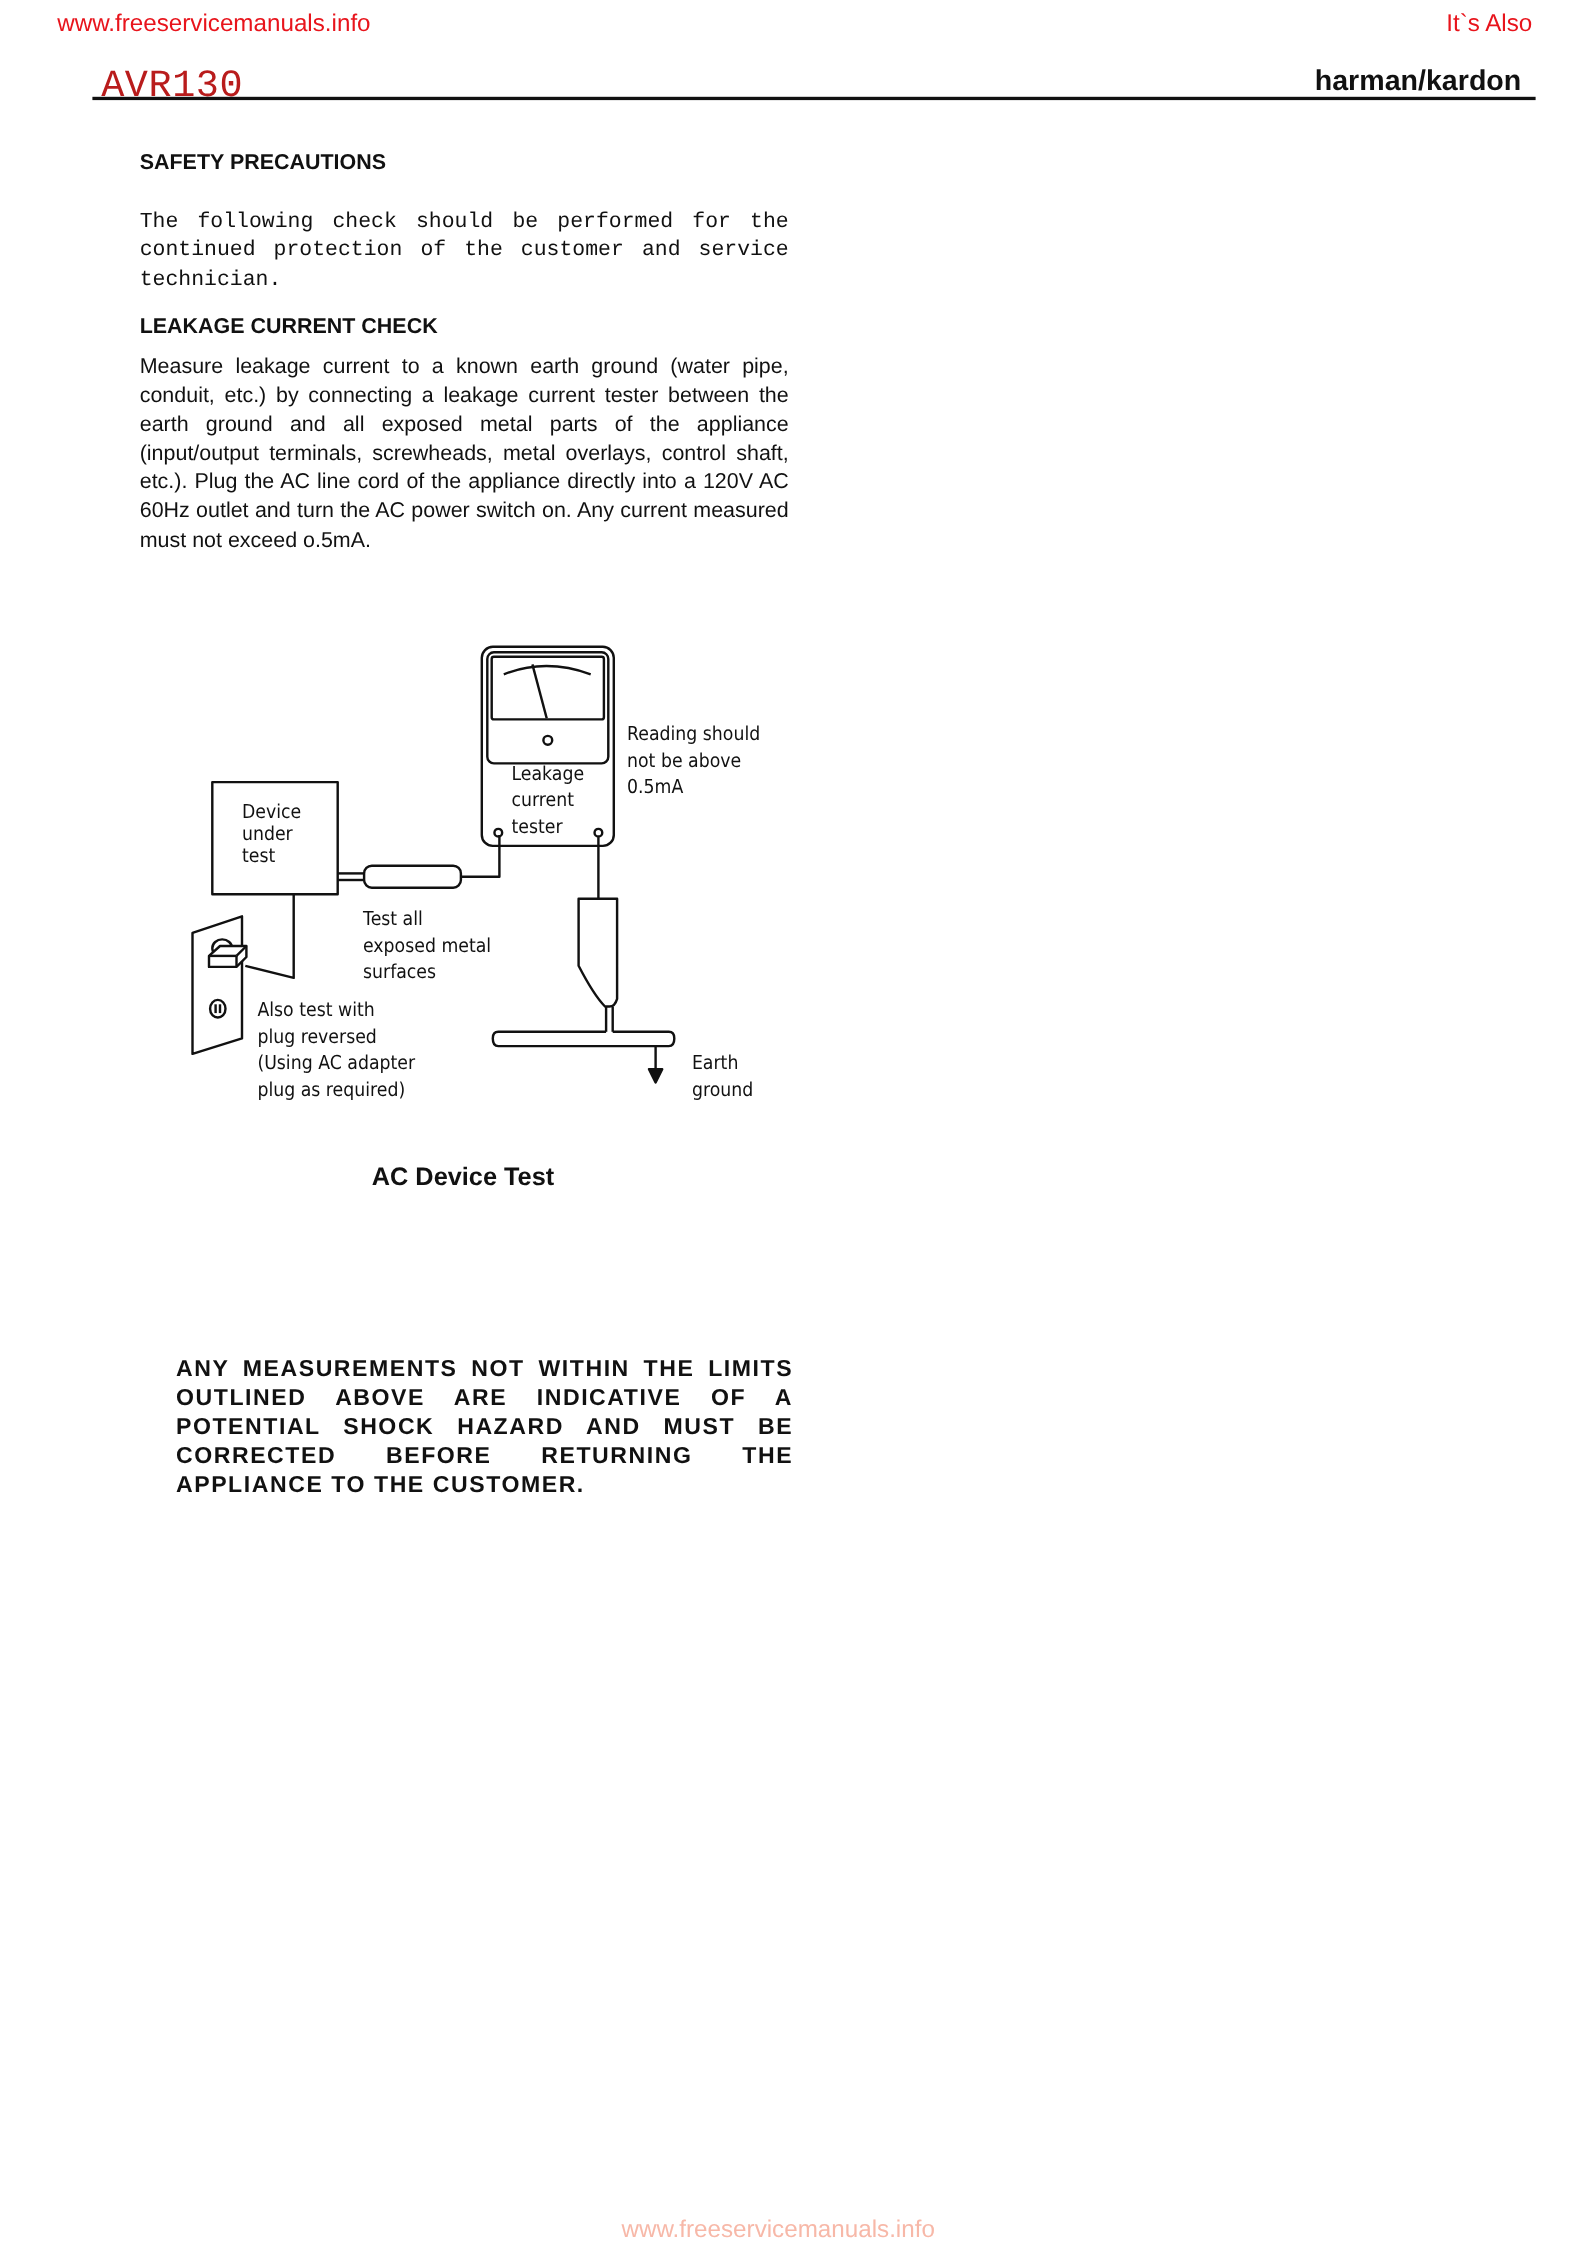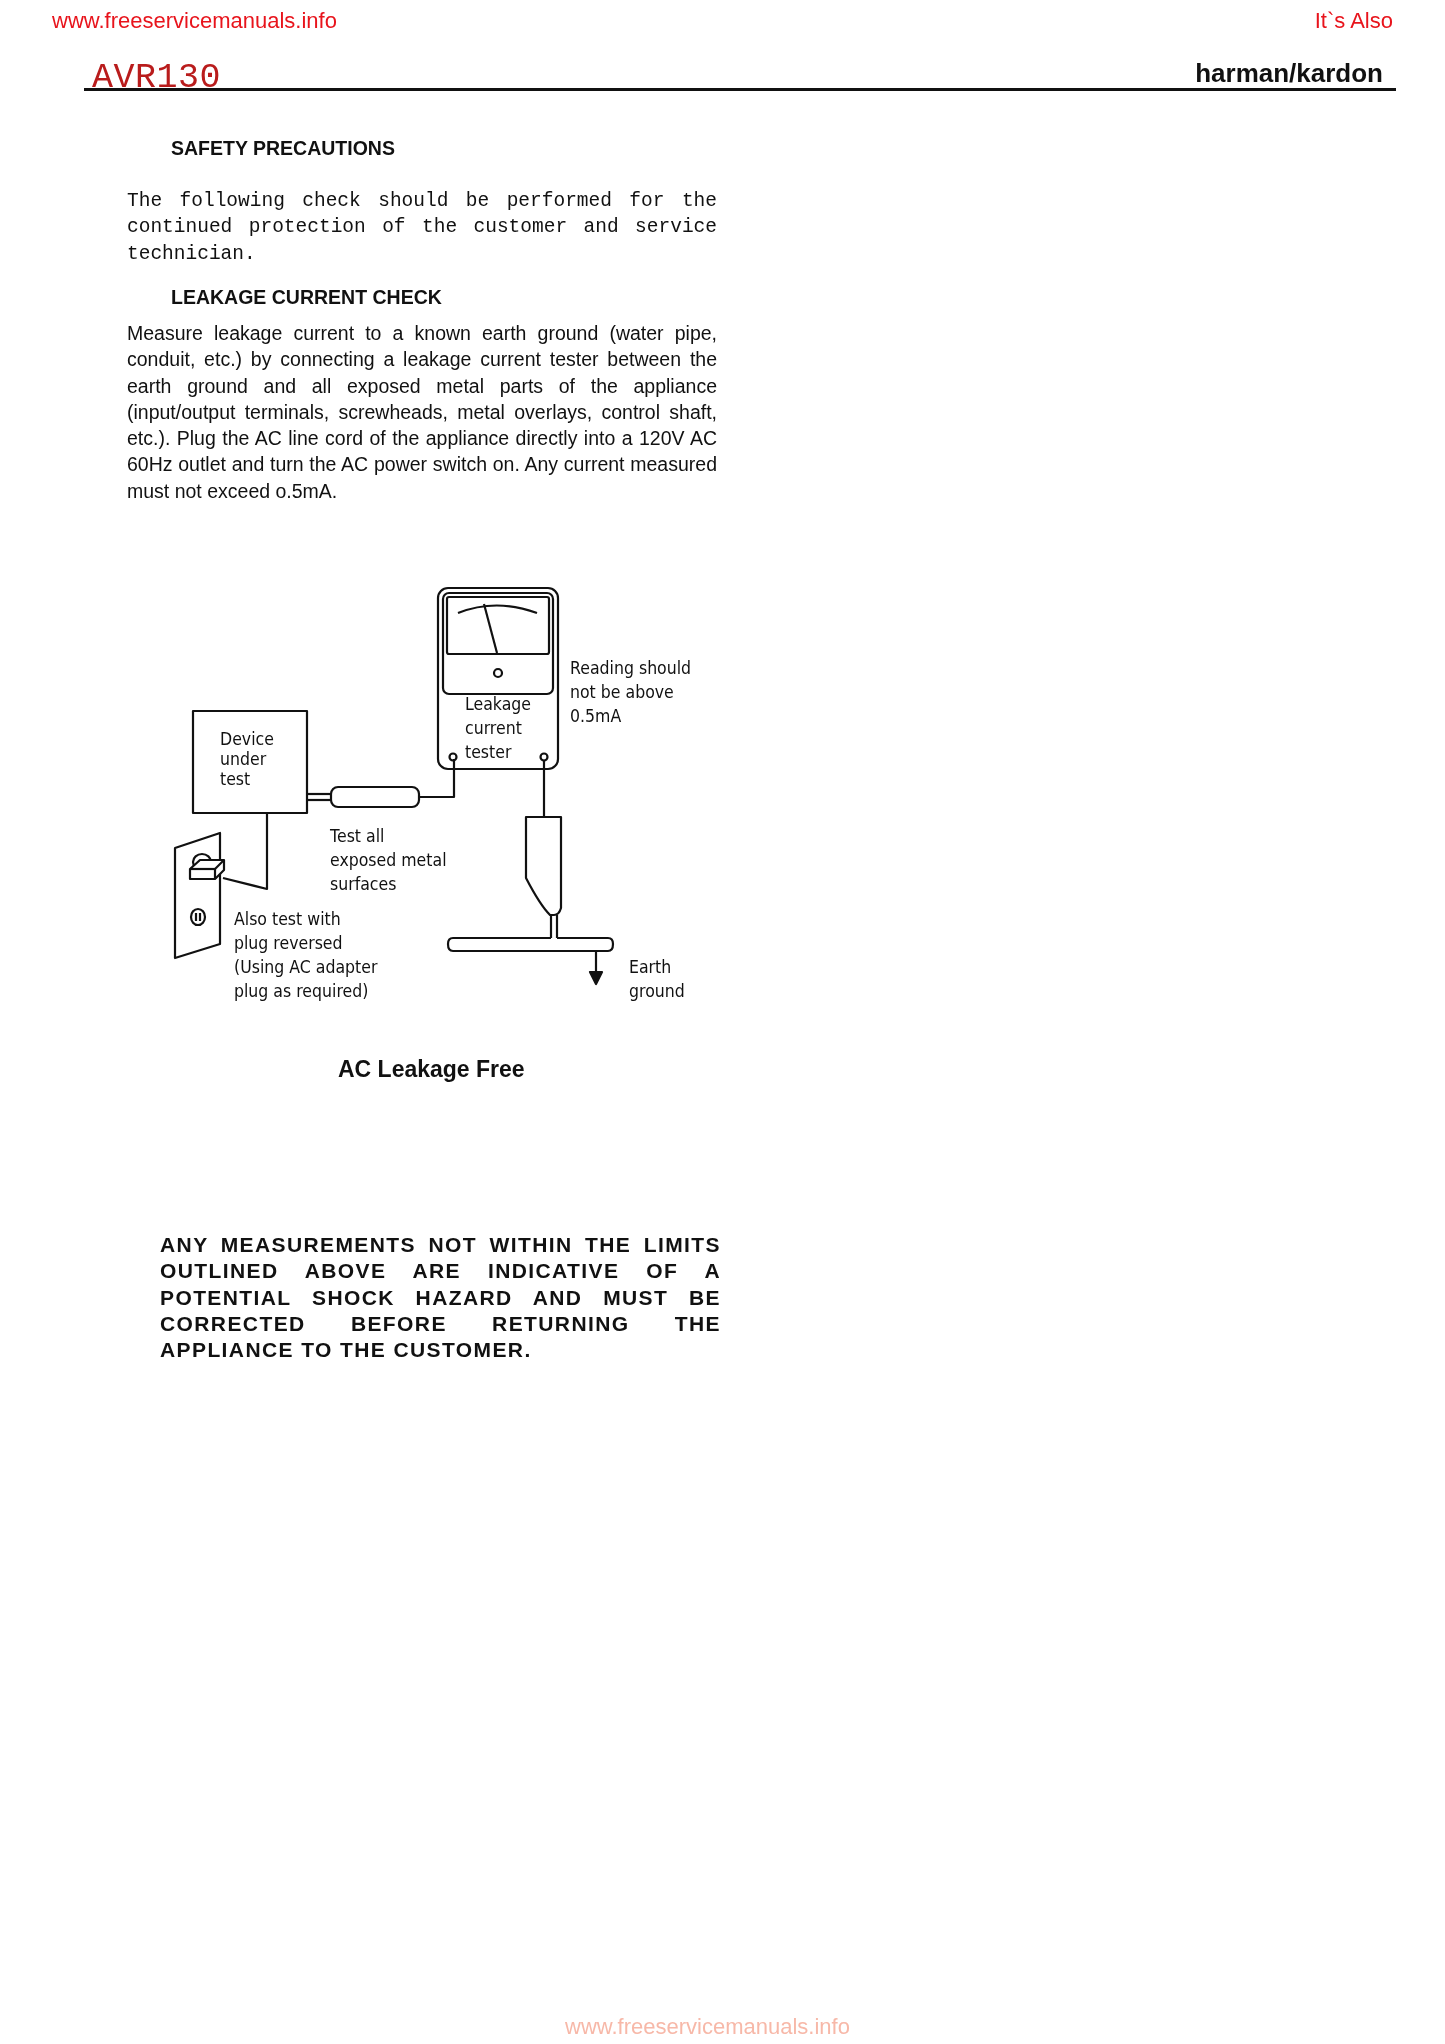--- a/index.html
+++ b/index.html
@@ -4,21 +4,21 @@
 <style>
   html, body { margin: 0; padding: 0; background: #ffffff; }
   body { width: 1445px; height: 2044px; position: relative; overflow: hidden;
          font-family: "Liberation Sans", sans-serif; color: #111; }
   .wm-top-left { position: absolute; left: 52px; top: 8px; font-size: 22px; color: #e8141c; text-decoration: none; }
   .wm-top-right { position: absolute; right: 52px; top: 8px; font-size: 22px; color: #e8141c; }
   .hdr-model { position: absolute; left: 92px; top: 58px; font-size: 35px; letter-spacing: 0.5px; color: #b91c1c; font-family: Liberation Mono, monospace; }
   .hdr-brand { position: absolute; right: 62px; top: 58px; font-size: 26px; font-weight: bold; color: #111; margin-left: 12px; }
   .hdr-rule { position: absolute; left: 84px; width: 1312px; top: 88px; height: 3px; background: #111; }
   .block { position: absolute; left: 127px; width: 590px; font-size: 19.5px; line-height: 26.3px; }
-  .heading { font-weight: bold; font-size: 19.5px; margin-left: 44px; }
+  .heading { font-weight: bold; font-size: 19.5px; }
   .justify { text-align: justify; text-align-last: left; }
   .diagram { position: absolute; left: 160px; top: 580px; width: 580px; height: 520px; }
   .diagram svg { position: absolute; left: 0; top: 0; }
   .dlabel { position: absolute; font-family: "DejaVu Sans", sans-serif; font-size: 17.5px; line-height: 24px; color: #111; white-space: pre; transform: scaleX(0.9); transform-origin: left top; }
   .caption { position: absolute; left: 338px; top: 1056px; font-size: 23px; font-weight: bold; }
   .warning { position: absolute; left: 160px; width: 561px; top: 1232px; font-size: 21px; line-height: 26.3px;
              font-weight: bold; letter-spacing: 1.4px; text-align: justify; text-align-last: left; }
   .wm-bottom { position: absolute; left: 565px; top: 2014px; font-size: 22px; color: #f7b8a8; text-decoration: none; }
 </style>
 </head>
@@ -106,17 +106,17 @@
 exposed metal
 surfaces</div>
   <div class="dlabel" style="left:74px; top:327px;">Also test with
 plug reversed
 (Using AC adapter
 plug as required)</div>
   <div class="dlabel" style="left:469px; top:375px;">Earth
 ground</div>
 </div>
 
-<div class="caption">AC Leakage Free</div>
+<div class="caption">AC Device Test</div>
 
 <div class="warning">ANY MEASUREMENTS NOT WITHIN THE LIMITS OUTLINED ABOVE ARE INDICATIVE OF A POTENTIAL SHOCK HAZARD AND MUST BE CORRECTED BEFORE RETURNING THE APPLIANCE TO THE CUSTOMER.</div>
 
 <a class="wm-bottom">www.freeservicemanuals.info</a>
 
 </body></html>

